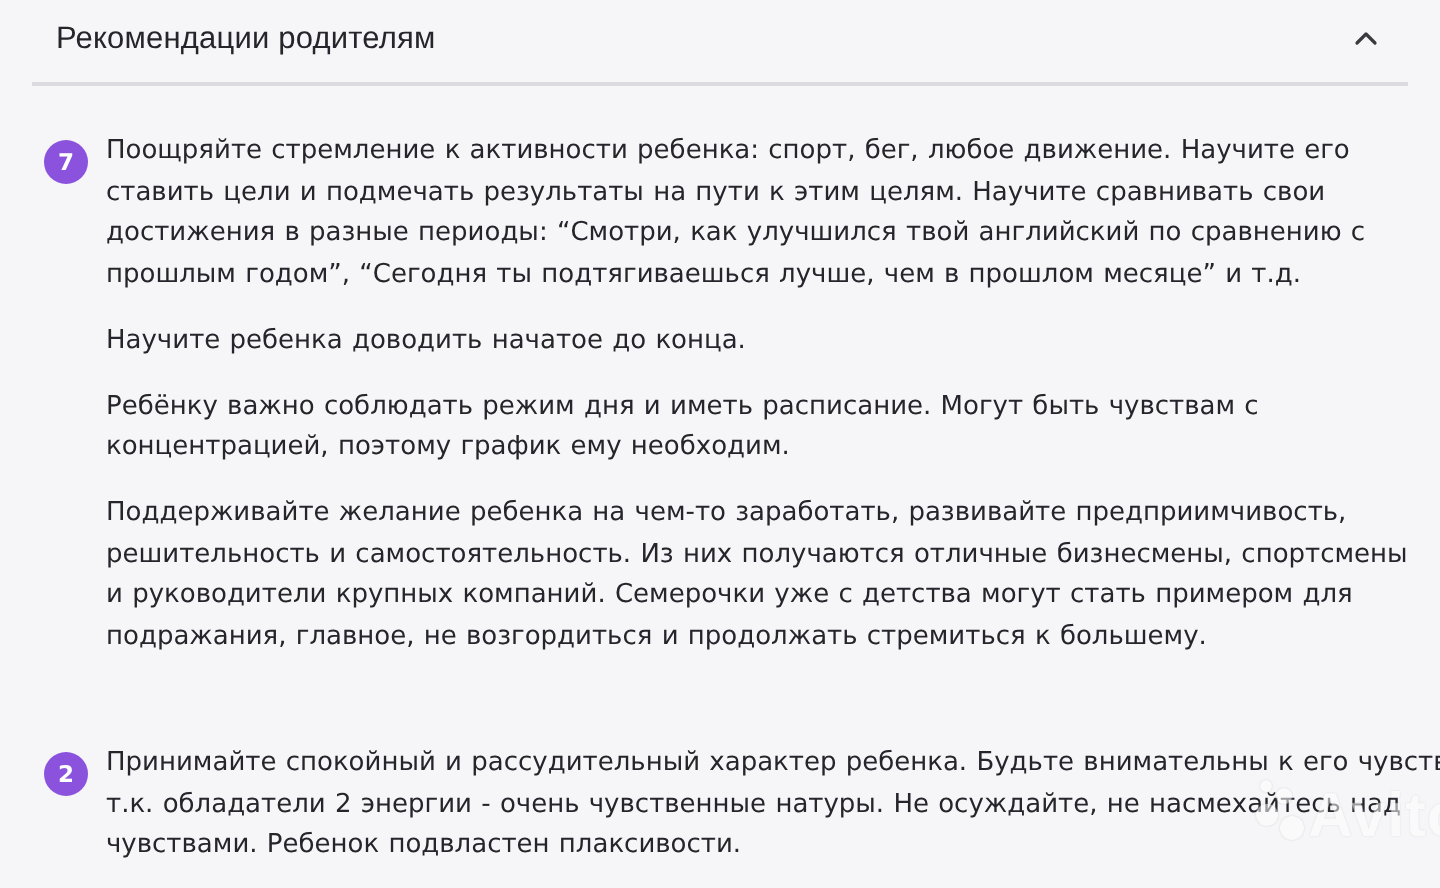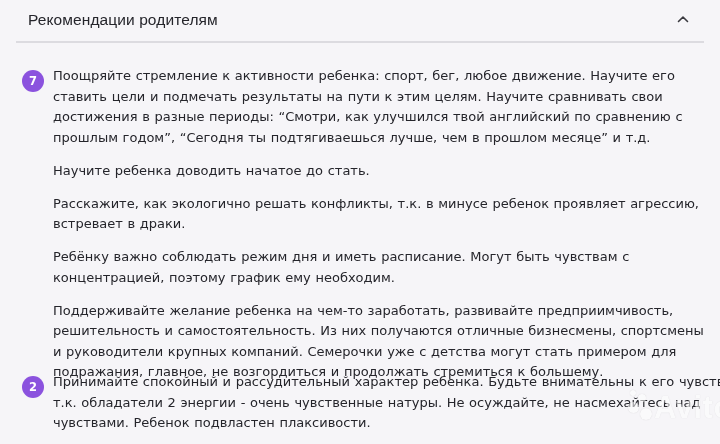--- a/index.html
+++ b/index.html
@@ -123,22 +123,21 @@
       <svg width="12" height="8" viewBox="0 0 12 8">
         <polyline points="1.5,6.5 6,2 10.5,6.5" fill="none" stroke="#3a3a40" stroke-width="1.6" stroke-linecap="round" stroke-linejoin="round"></polyline>
       </svg>
     </span>
   </div>
 
   <div class="content">
     <div class="item">
       <div class="badge">7</div>
       <p class="para">Поощряйте стремление к активности ребенка: спорт, бег, любое движение. Научите его ставить цели и подмечать результаты на пути к этим целям. Научите сравнивать свои достижения в разные периоды: “Смотри, как улучшился твой английский по сравнению с прошлым годом”, “Сегодня ты подтягиваешься лучше, чем в прошлом месяце” и т.д.</p>
-      <p class="para">Научите ребенка доводить начатое до стать.</p>
-      <p class="para">Расскажите, как экологично решать конфликты, т.к. в минусе ребенок проявляет агрессию, встревает в драки.</p>
+      <p class="para">Научите ребенка доводить начатое до конца.</p>
       <p class="para">Ребёнку важно соблюдать режим дня и иметь расписание. Могут быть чувствам с концентрацией, поэтому график ему необходим.</p>
       <p class="para">Поддерживайте желание ребенка на чем-то заработать, развивайте предприимчивость, решительность и самостоятельность. Из них получаются отличные бизнесмены, спортсмены и руководители крупных компаний. Семерочки уже с детства могут стать примером для подражания, главное, не возгордиться и продолжать стремиться к большему.</p>
     </div>
 
     <div class="item item2">
       <div class="badge">2</div>
       <p class="para">Принимайте спокойный и рассудительный характер ребенка. Будьте внимательны к его чувствам, т.к. обладатели 2 энергии - очень чувственные натуры. Не осуждайте, не насмехайтесь над чувствами. Ребенок подвластен плаксивости.</p>
     </div>
   </div>
 

